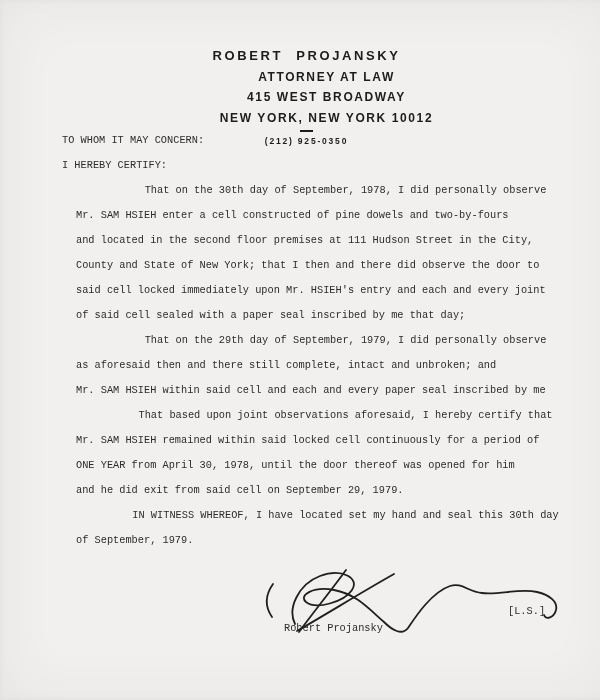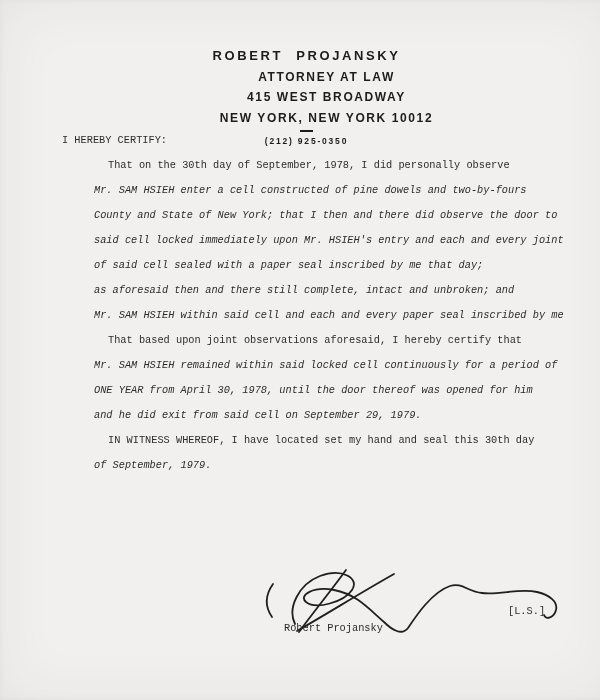--- a/index.html
+++ b/index.html
@@ -35,22 +35,22 @@
   .lh-phone {
     font-size:8.5px; font-weight:bold; letter-spacing:1.8px;
   }
   
   .doc-body {
     position:absolute; top:128px; left:62px; right:30px;
     font-size:10.3px;
   }
   .line { height:25px; line-height:25px; white-space:pre; }
   .flush { margin-left:0; }
-  .none  { margin-left:32px;font-style:italic; }
-  .first { margin-left:46px; }
+  .none  { margin-left:14px; }
+  .first { margin-left:46px;text-align:center; }
   
   .sig-svg { position:absolute; left:252px; top:566px; }
   .sig-name {
     position:absolute; left:284px; top:621px;
     font-size:10.3px; line-height:14px; white-space:pre;
   }
   .seal-mark {
     position:absolute; left:508px; top:604px;
     font-size:10.3px; line-height:14px; white-space:pre;
   }
@@ -63,27 +63,30 @@
   <div class="letterhead">
     <div class="lh-name">ROBERT PROJANSKY</div>
     <div class="lh-sub">ATTORNEY AT LAW</div>
     <div class="lh-sub">415 WEST BROADWAY</div>
     <div class="lh-sub">NEW YORK, NEW YORK 10012</div>
     <div class="lh-divider"></div>
     <div class="lh-phone">(212) 925-0350</div>
   </div>
 
   <div class="doc-body">
+    <div class="line flush">TO WHOM IT MAY CONCERN:</div>
     <div class="line flush">I HEREBY CERTIFY:</div>
     <div id="lines-host">
         <div class="line first">That on the 30th day of September, 1978, I did personally observe</div>
         <div class="line none">Mr. SAM HSIEH enter a cell constructed of pine dowels and two-by-fours</div>
+        <div class="line none">and located in the second floor premises at 111 Hudson Street in the City,</div>
         <div class="line none">County and State of New York; that I then and there did observe the door to</div>
         <div class="line none">said cell locked immediately upon Mr. HSIEH's entry and each and every joint</div>
         <div class="line none">of said cell sealed with a paper seal inscribed by me that day;</div>
+        <div class="line first">That on the 29th day of September, 1979, I did personally observe</div>
         <div class="line none">as aforesaid then and there still complete, intact and unbroken; and</div>
         <div class="line none">Mr. SAM HSIEH within said cell and each and every paper seal inscribed by me</div>
         <div class="line first">That based upon joint observations aforesaid, I hereby certify that</div>
         <div class="line none">Mr. SAM HSIEH remained within said locked cell continuously for a period of</div>
         <div class="line none">ONE YEAR from April 30, 1978, until the door thereof was opened for him</div>
         <div class="line none">and he did exit from said cell on September 29, 1979.</div>
         <div class="line first">IN WITNESS WHEREOF, I have located set my hand and seal this 30th day</div>
         <div class="line none">of September, 1979.</div>
       </div>
   </div>

